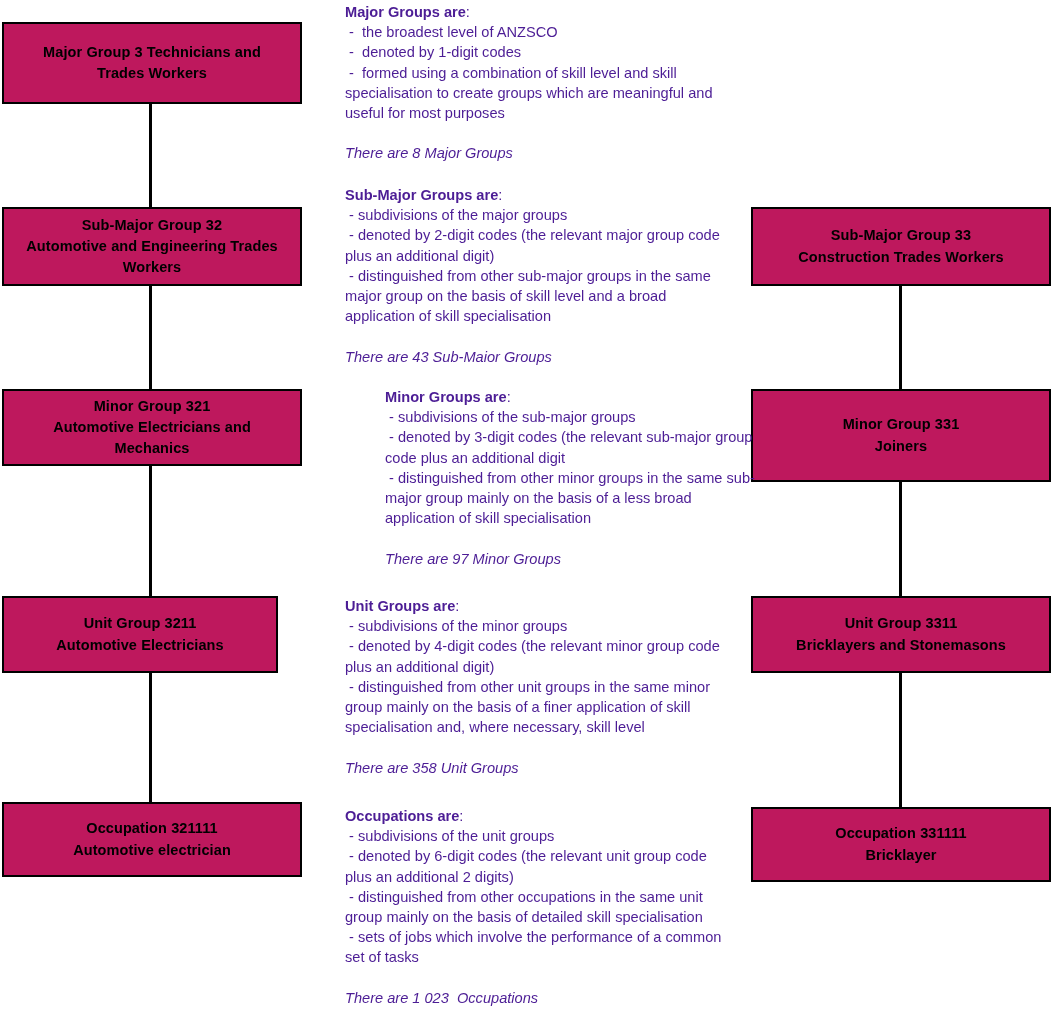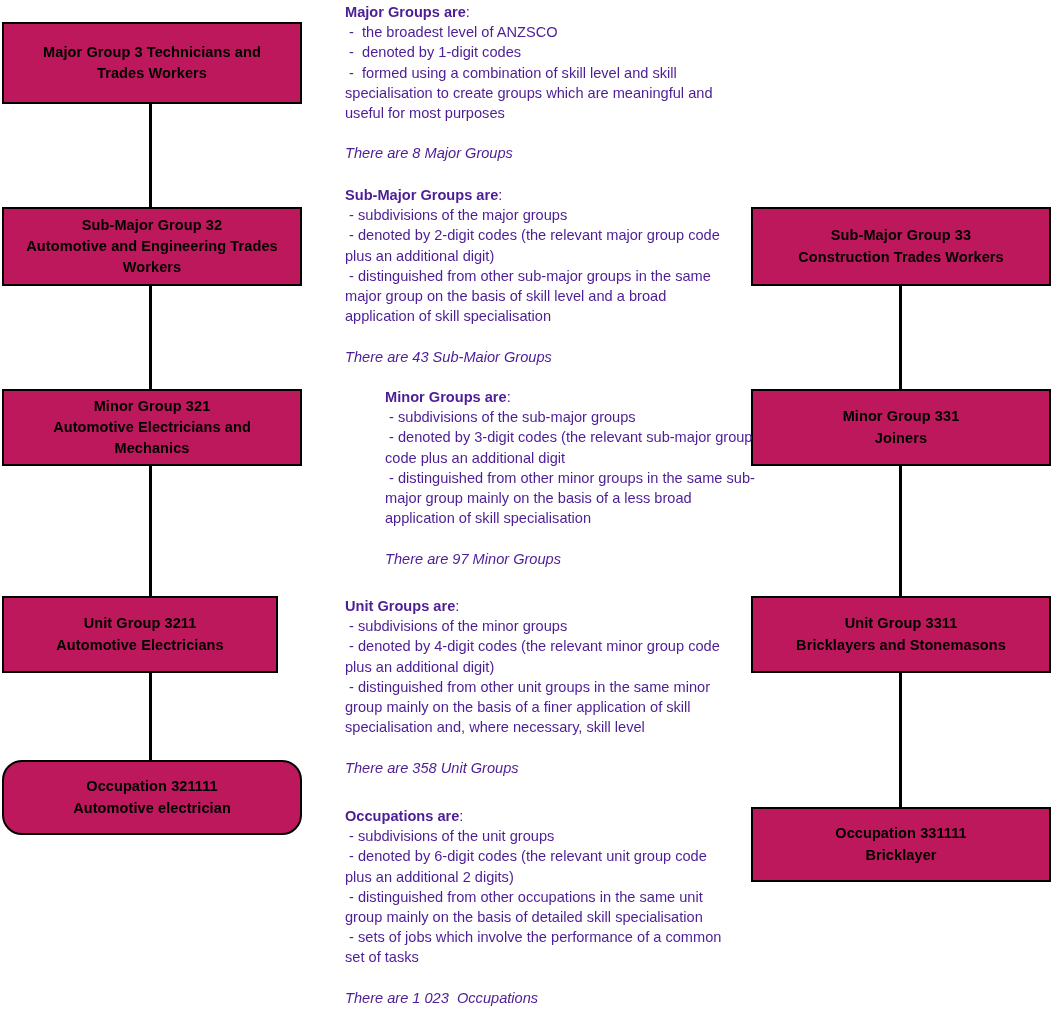--- a/index.html
+++ b/index.html
@@ -114,35 +114,35 @@
     </span>
   </div>
 
   <div class="node-box" style="left:2px; top:596px; width:276px; height:77px;">
     <span class="node-lines">
       <span class="node-line">Unit Group 3211</span>
       <span class="node-line">Automotive Electricians</span>
     </span>
   </div>
 
-  <div class="node-box" style="left:2px; top:760px; width:300px; height:75px;border-radius:20px;">
+  <div class="node-box" style="left:2px; top:802px; width:300px; height:75px;">
     <span class="node-lines">
       <span class="node-line">Occupation 321111</span>
       <span class="node-line">Automotive electrician</span>
     </span>
   </div>
 
   <div class="node-box" style="left:751px; top:207px; width:300px; height:79px;">
     <span class="node-lines">
       <span class="node-line">Sub-Major Group 33</span>
       <span class="node-line">Construction Trades Workers</span>
     </span>
   </div>
 
-  <div class="node-box" style="left:751px; top:389px; width:300px; height:77px;justify-content:center;">
+  <div class="node-box" style="left:751px; top:389px; width:300px; height:93px;justify-content:center;">
     <span class="node-lines">
       <span class="node-line">Minor Group 331</span>
       <span class="node-line">Joiners</span>
     </span>
   </div>
 
   <div class="node-box" style="left:751px; top:596px; width:300px; height:77px;">
     <span class="node-lines">
       <span class="node-line">Unit Group 3311</span>
       <span class="node-line">Bricklayers and Stonemasons</span>

